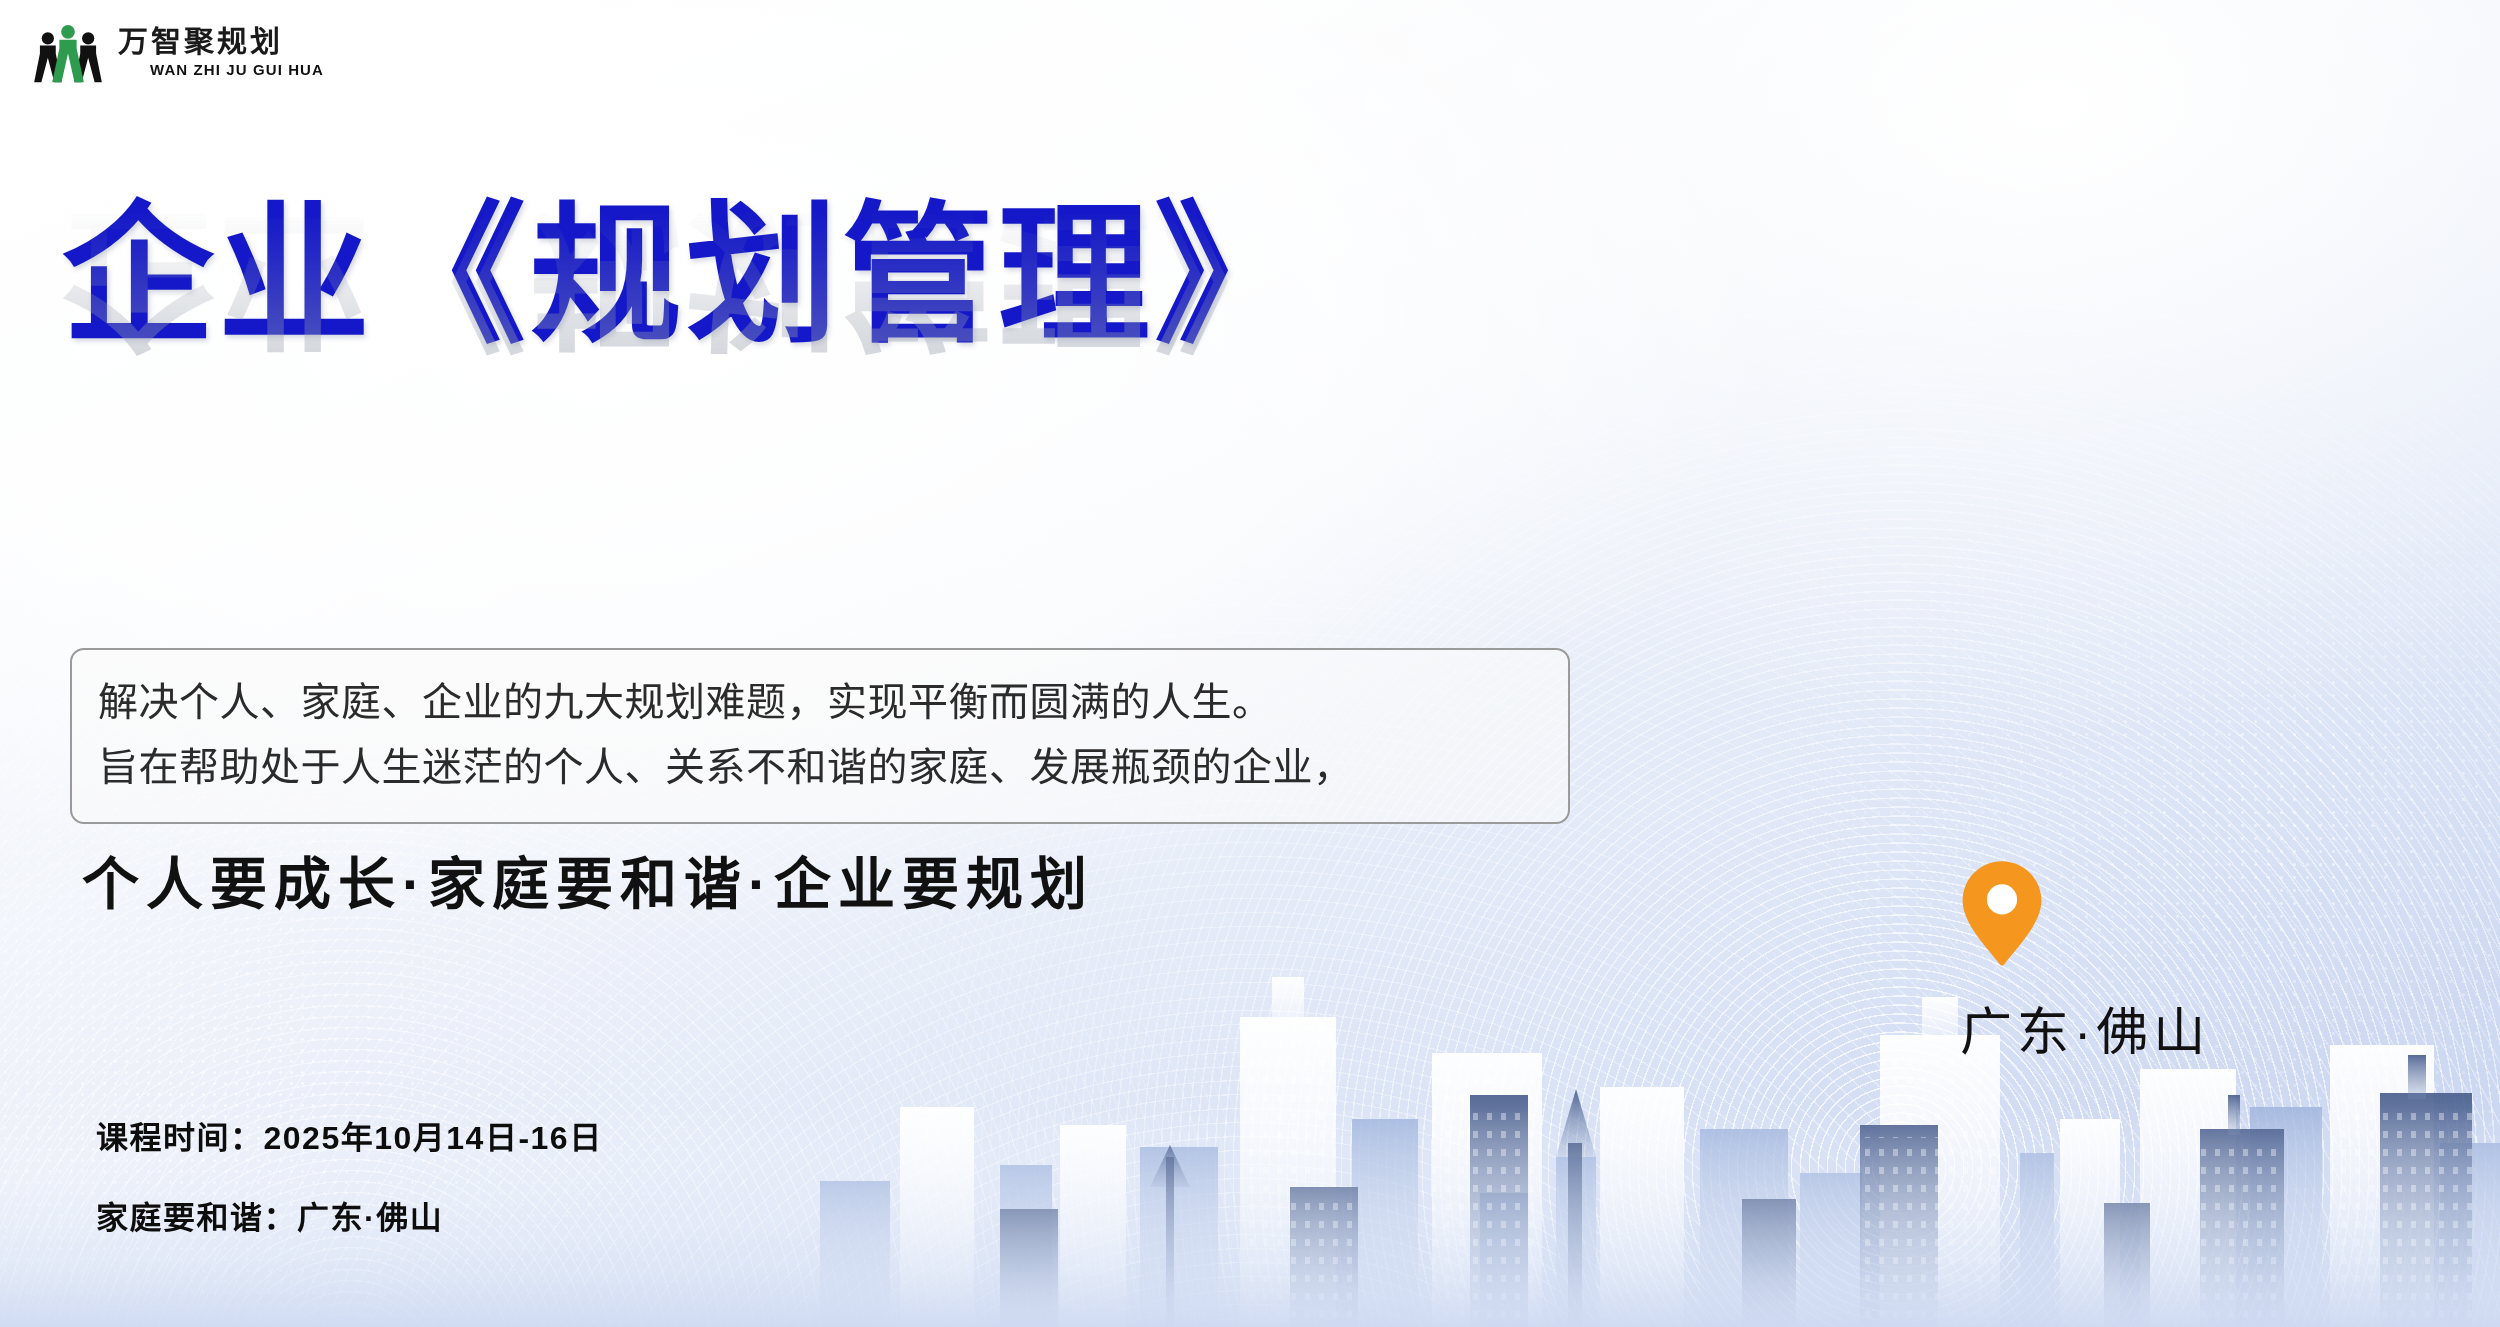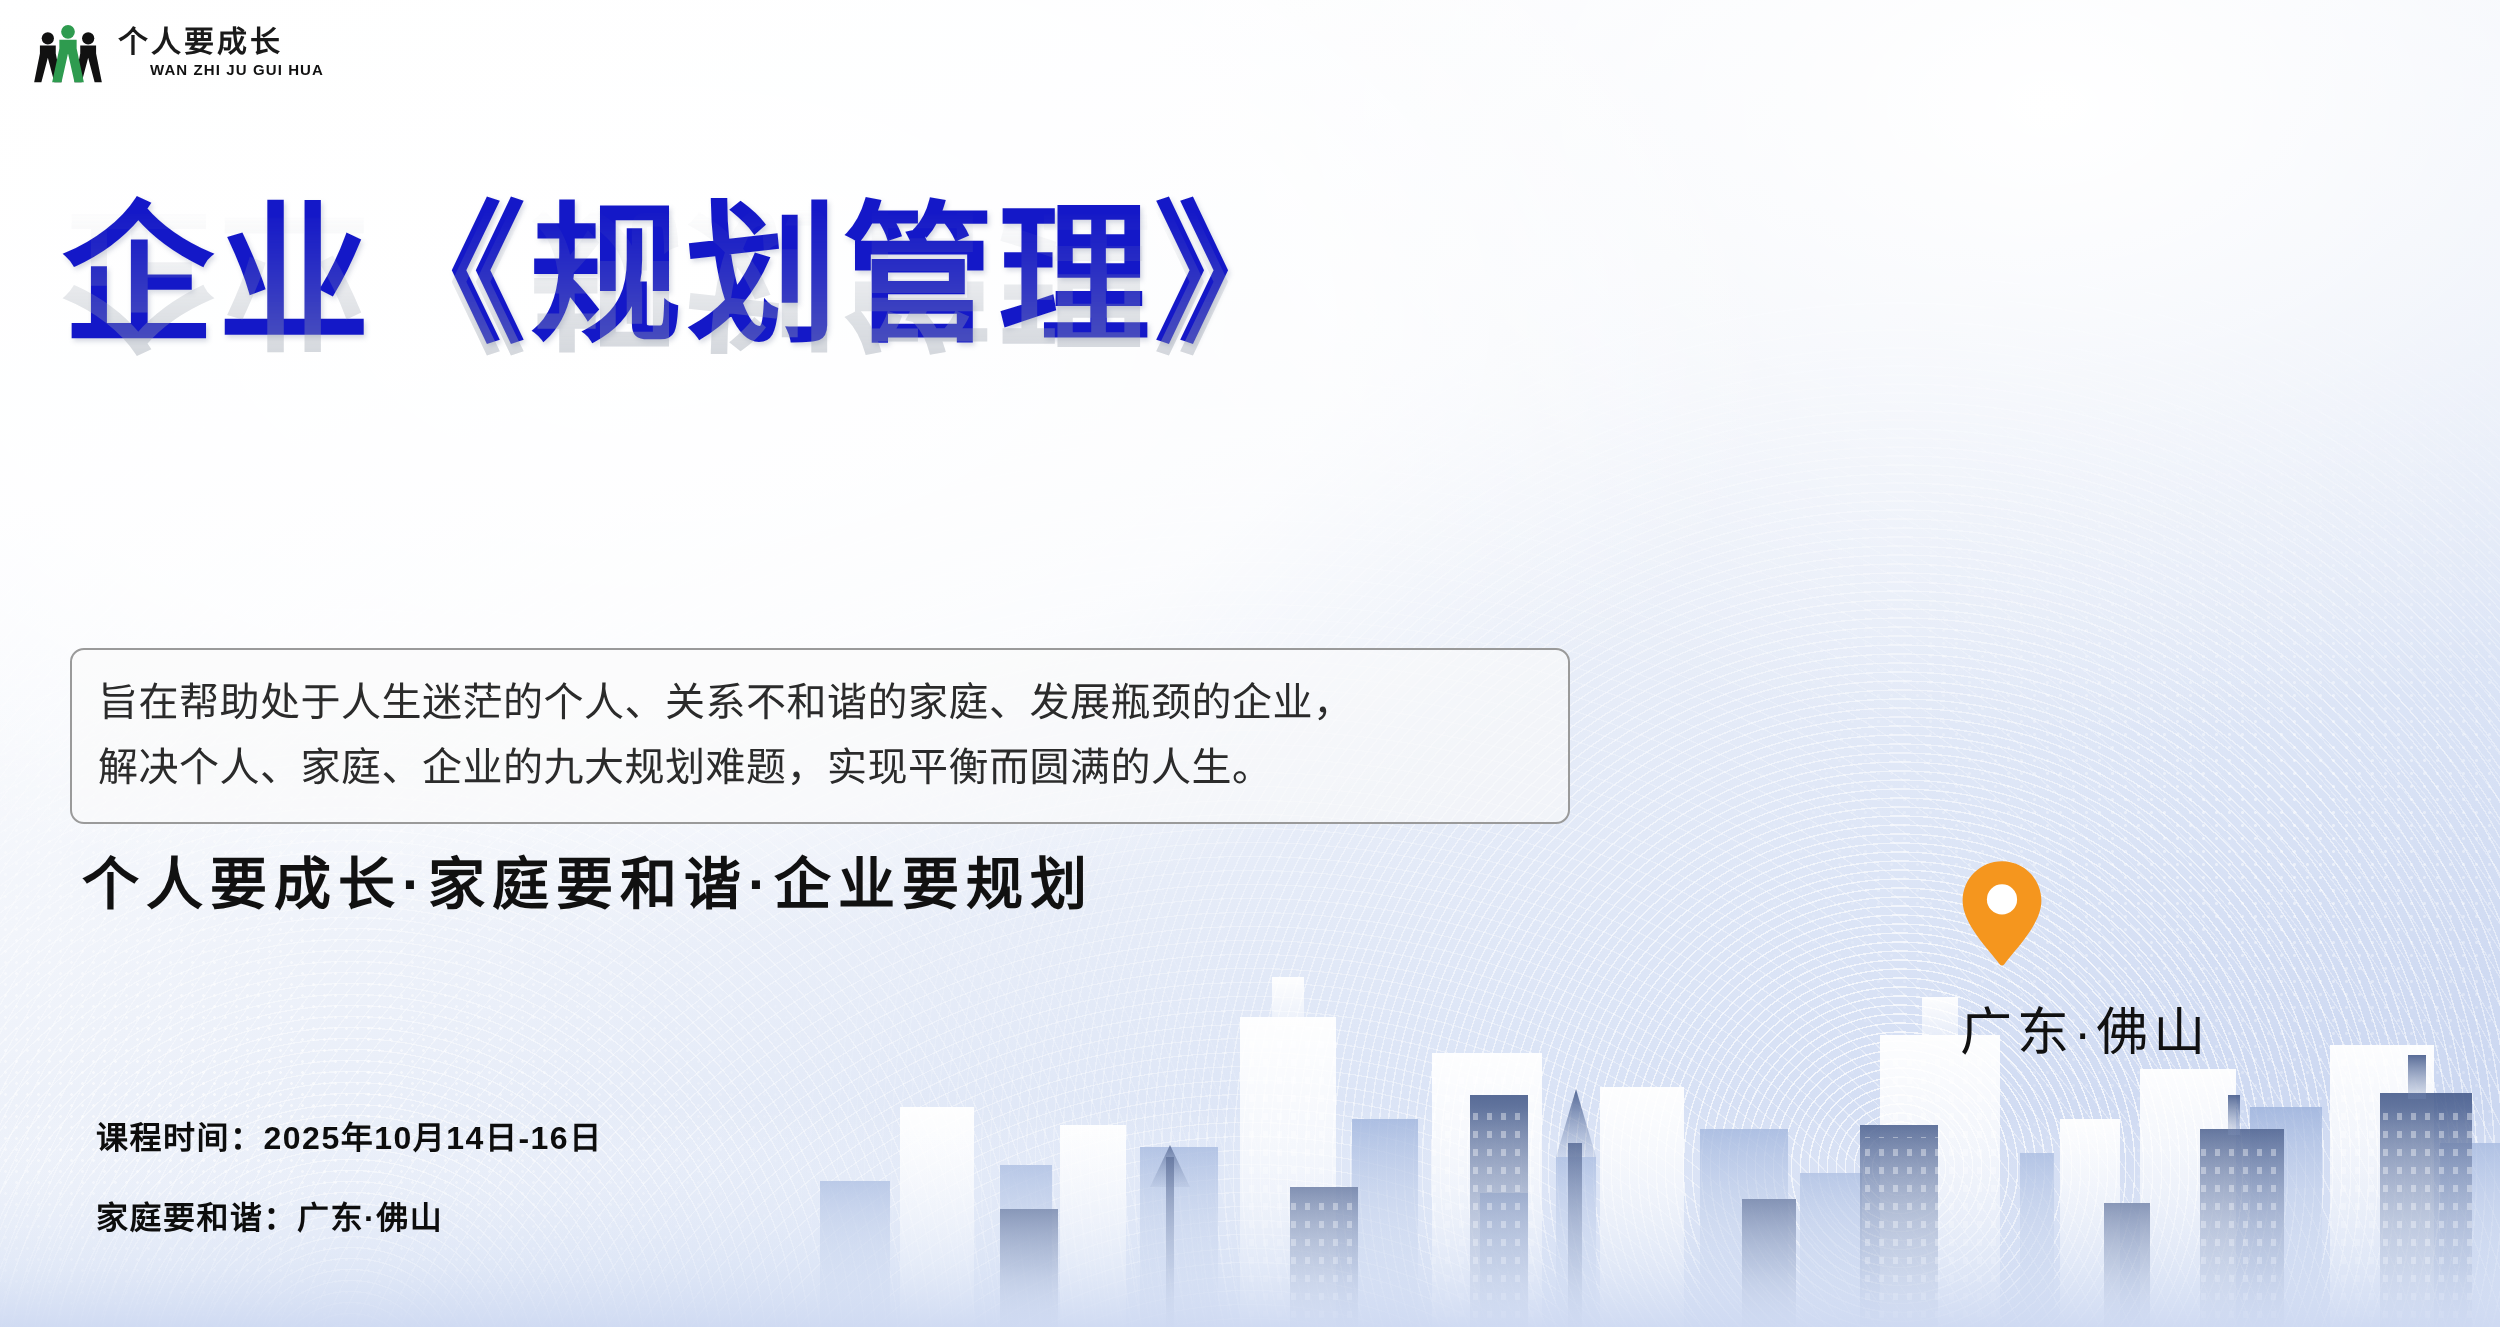--- a/index.html
+++ b/index.html
@@ -268,33 +268,33 @@
         <path d="M22 41 L33 41 L33 52 L41 92 L31 92 L22 58 L13 92 L3 92 L11 52 L11 41 Z" fill="#111111"></path>
 
         <circle cx="78" cy="31" r="8.5" fill="#111111"></circle>
         <path d="M78 41 L89 41 L89 52 L97 92 L87 92 L78 58 L69 92 L59 92 L67 52 L67 41 Z" fill="#111111"></path>
 
         <circle cx="50" cy="22" r="9.5" fill="#2e9b4f"></circle>
         <path d="M50 33 L62 33 L62 45 L72 92 L59 92 L50 52 L41 92 L28 92 L38 45 L38 33 Z" fill="#2e9b4f"></path>
       </svg>
     </span>
     <span class="logo-text">
-      <span class="logo-cn">个人要成长</span>
+      <span class="logo-cn">万智聚规划</span>
       <span class="logo-py">WAN ZHI JU GUI HUA</span>
     </span>
   </div>
 
   <div class="title-wrap">
     <div class="title">企业《规划管理》</div>
     <div class="title-reflection" aria-hidden="true">企业《规划管理》</div>
   </div>
 
   <div class="desc-box">
+    <div class="desc-line">解决个人、家庭、企业的九大规划难题，实现平衡而圆满的人生。</div>
     <div class="desc-line">旨在帮助处于人生迷茫的个人、关系不和谐的家庭、发展瓶颈的企业，</div>
-    <div class="desc-line">解决个人、家庭、企业的九大规划难题，实现平衡而圆满的人生。</div>
   </div>
 
   <div class="tagline">个人要成长·家庭要和谐·企业要规划</div>
 
   <div class="location">
     <span class="pin">
       <svg viewBox="0 0 64 82" xmlns="http://www.w3.org/2000/svg">
         <path d="M32 1 C15.4 1 2 14.4 2 31 C2 49 22 68 30.4 79.6 C31.2 80.7 32.8 80.7 33.6 79.6 C42 68 62 49 62 31 C62 14.4 48.6 1 32 1 Z" fill="#F5961E"></path>
         <circle cx="32" cy="30" r="11.5" fill="#ffffff"></circle>
       </svg>

